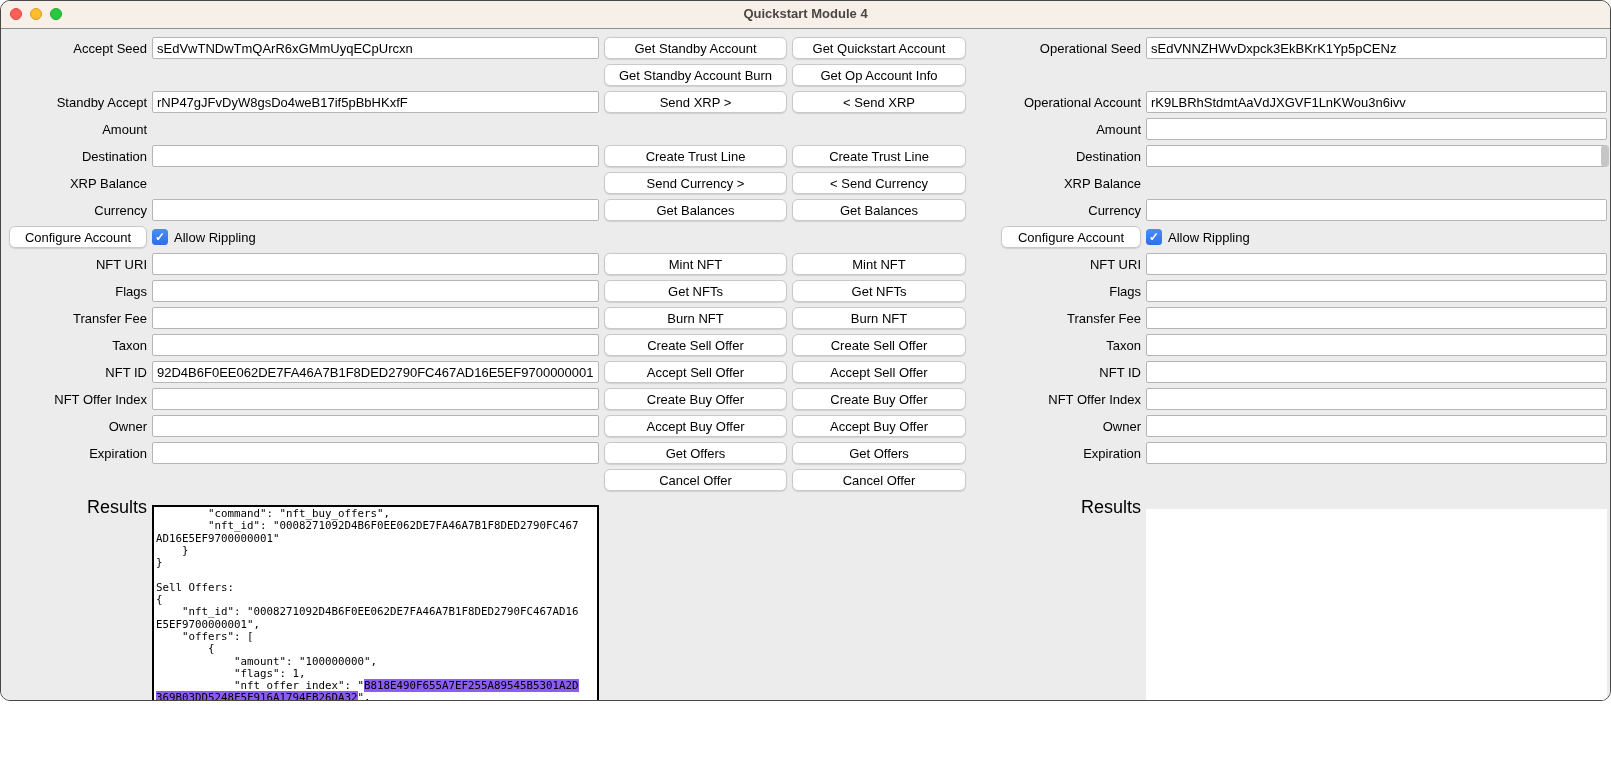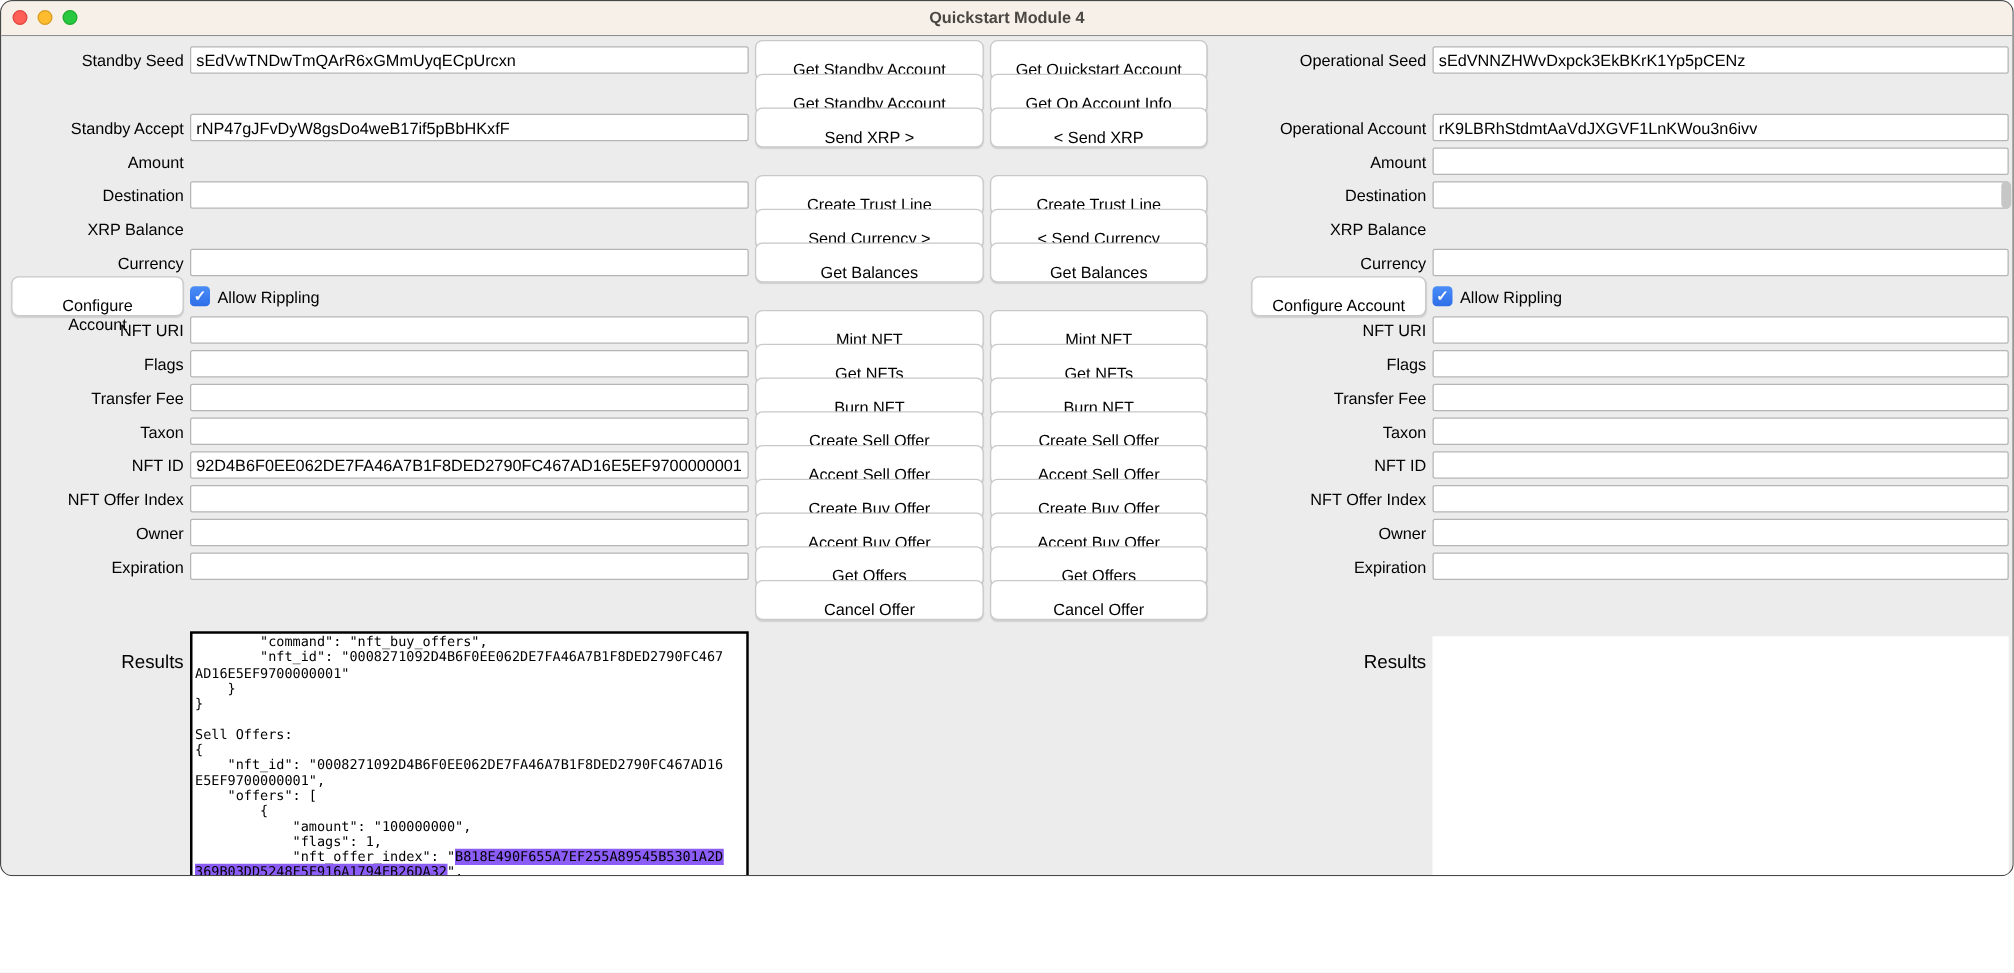--- a/index.html
+++ b/index.html
@@ -20,30 +20,30 @@
         grid-template-rows:repeat(17,22px) 272px;
         column-gap:5px;row-gap:5px;
         padding:8px 0 0 8px;}
   .c1{grid-column:1}.c2{grid-column:2}.c3{grid-column:3}.c4{grid-column:4}.c5{grid-column:5}.c6{grid-column:6}
   .lbl{justify-self:end;align-self:center;font-size:13px;color:#000;white-space:nowrap;}
   .field{width:100%;height:22px;box-sizing:border-box;border:1px solid #b5b5b5;border-radius:2px;
          background:#fff;font-family:"Liberation Sans",sans-serif;font-size:13px;color:#000;
          padding:0 4px;align-self:center;outline:none;}
   .btn{width:100%;height:22px;box-sizing:border-box;background:#fff;border:1px solid #c9c9c9;border-radius:6px;
        font-family:"Liberation Sans",sans-serif;font-size:13px;color:#000;align-self:center;
-       box-shadow:0 1px 1px rgba(0,0,0,0.12);cursor:default;padding:15px;}
+       box-shadow:0 1px 1px rgba(0,0,0,0.12);cursor:default;padding:0;}
   .cfg-left{width:100%;}
   .cfg-right{width:140px;justify-self:end;}
   .chkrow{display:flex;align-items:center;gap:6px;align-self:center;}
   .checkbox{width:16px;height:16px;border-radius:3.5px;background:linear-gradient(#4a8df8,#2e6fe8);
             display:flex;align-items:center;justify-content:center;box-sizing:border-box;}
   .checkbox .check{color:#fff;font-size:12px;font-weight:bold;line-height:1;}
   .chklabel{font-size:13px;color:#000;}
   
-  .res-label{justify-self:end;align-self:start;margin-top:25px;font-size:15px;}
+  .res-label{justify-self:end;align-self:start;margin-top:1px;font-size:18px;}
   .results-left{margin:9px 0 0 0;width:447px;height:251px;box-sizing:border-box;border:2px solid #000;
                 background:#fff;overflow:hidden;white-space:pre;
                 font-family:"DejaVu Sans Mono",monospace;font-size:10.8px;line-height:12.3px;
                 color:#000;padding:1px 2px;}
   .results-left .sel{background:#8b5cf6;}
   .results-right{margin-top:13px;width:100%;height:258px;box-sizing:border-box;background:#fff;
                  font-family:"DejaVu Sans Mono",monospace;font-size:10.8px;color:#000;}
   .scroll-thumb{position:absolute;right:1px;top:116px;width:8px;height:22px;background:#c6c6c6;border-radius:4px;}
 </style>
 </head>
@@ -55,21 +55,21 @@
       <span class="light red"></span>
       <span class="light yellow"></span>
       <span class="light green"></span>
     </div>
     <div class="title">Quickstart Module 4</div>
   </div>
 
   <div class="content">
     <div class="grid">
 
-      <span class="lbl c1" style="grid-row:1">Standby Seed</span>
+      <span class="lbl c1" style="grid-row:1">Accept Seed</span>
       <input class="field c2" style="grid-row: 1;" value="sEdVwTNDwTmQArR6xGMmUyqECpUrcxn">
       <button class="btn c3" style="grid-row:1">Get Standby Account</button>
       <button class="btn c4" style="grid-row:1">Get Quickstart Account</button>
       <span class="lbl c5" style="grid-row:1">Operational Seed</span>
       <input class="field c6" style="grid-row: 1;" value="sEdVNNZHWvDxpck3EkBKrK1Yp5pCENz">
 
       <button class="btn c3" style="grid-row:2">Get Standby Account Burn</button>
       <button class="btn c4" style="grid-row:2">Get Op Account Info</button>
 
       <span class="lbl c1" style="grid-row:3">Standby Accept</span>

